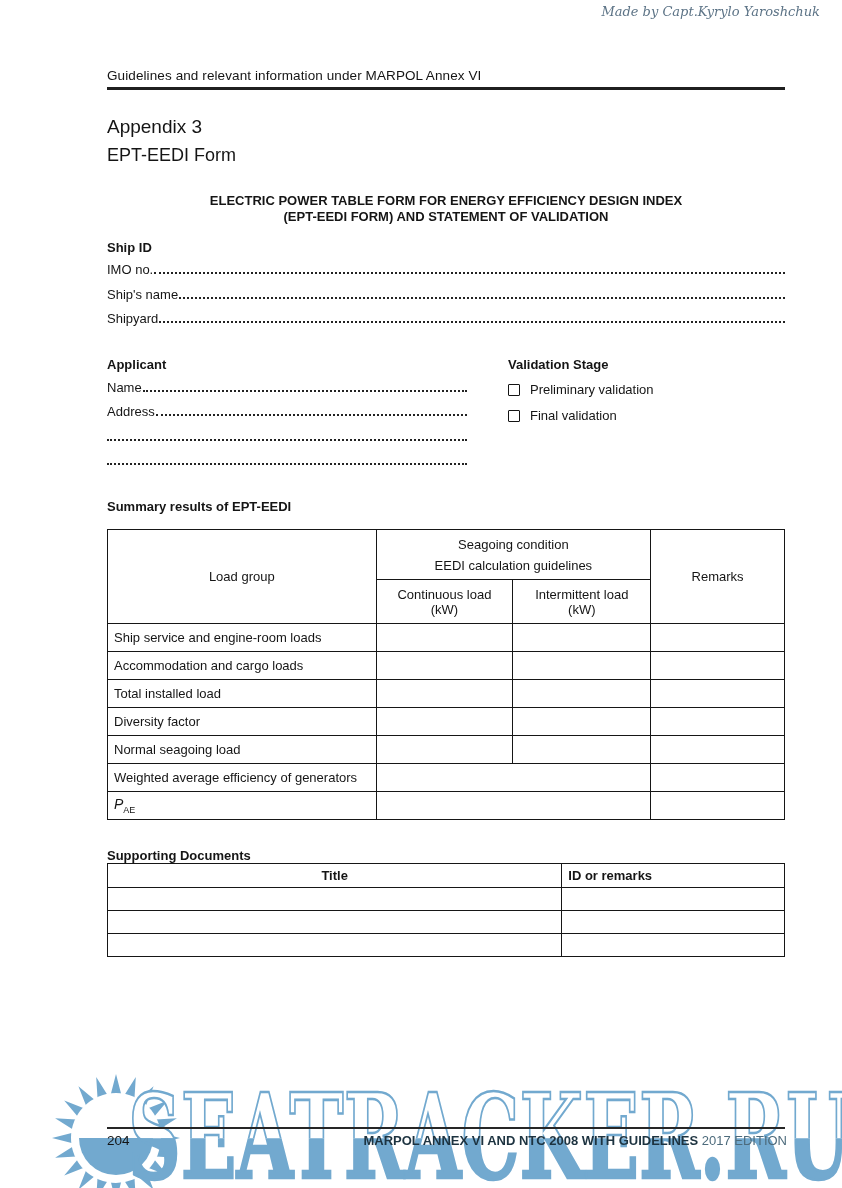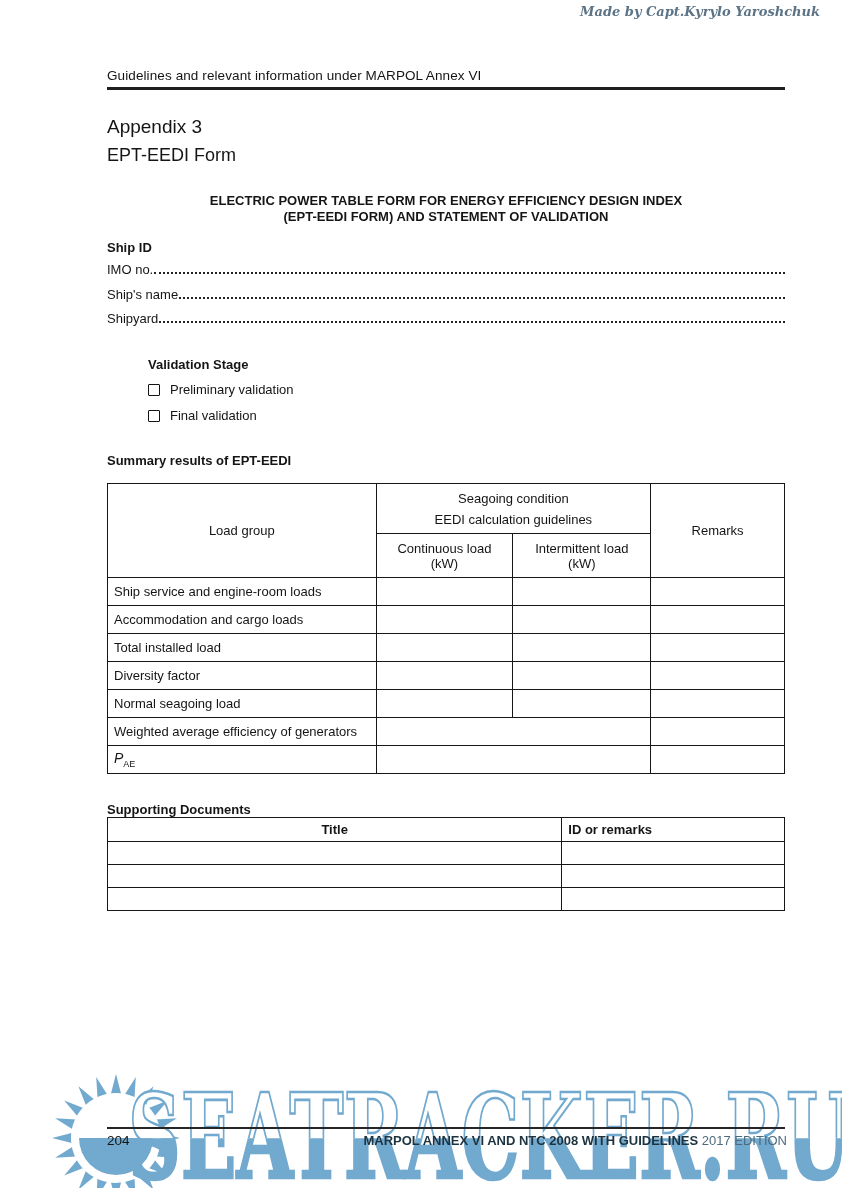--- a/index.html
+++ b/index.html
@@ -10,21 +10,21 @@
     background:#ffffff;
     font-family:"Liberation Sans", sans-serif;
     color:#151515;
     overflow:hidden;
     margin:0 auto;
   }
   
   .credit {
     position:absolute; top:4px; right:22px;
     font-family:"DejaVu Serif", serif;
-    font-style:italic; font-weight:bold;
+    font-style:italic; font-weight:normal;
     font-size:13px; color:#5c7386;
     z-index:3;
   }
   
   .content {
     position:absolute; left:107px; top:68px; width:678px;
     z-index:2;
   }
   .running-header { font-size:13.5px; letter-spacing:.1px; }
   .header-rule { margin-top:4px; height:2.5px; background:#1f1f1f; }
@@ -157,20 +157,37 @@
         <span class="label">Ship's name</span>
         <span class="leader"></span>
       </div>
       <div class="dotrow">
         <span class="label">Shipyard</span>
         <span class="leader"></span>
       </div>
     </div>
 
     <div class="two-col fields">
+      <div class="applicant-col">
+        <div class="section-heading">Applicant</div>
+        <div class="dotrow">
+          <span class="label">Name</span>
+          <span class="leader"></span>
+        </div>
+        <div class="dotrow">
+          <span class="label">Address</span>
+          <span class="leader"></span>
+        </div>
+        <div class="dotrow">
+          <span class="leader"></span>
+        </div>
+        <div class="dotrow">
+          <span class="leader"></span>
+        </div>
+      </div>
       <div class="validation-col">
         <div class="section-heading">Validation Stage</div>
         <div class="checkrow">
           <span class="checkbox"></span>
           <span>Preliminary validation</span>
         </div>
         <div class="checkrow">
           <span class="checkbox"></span>
           <span>Final validation</span>
         </div>

